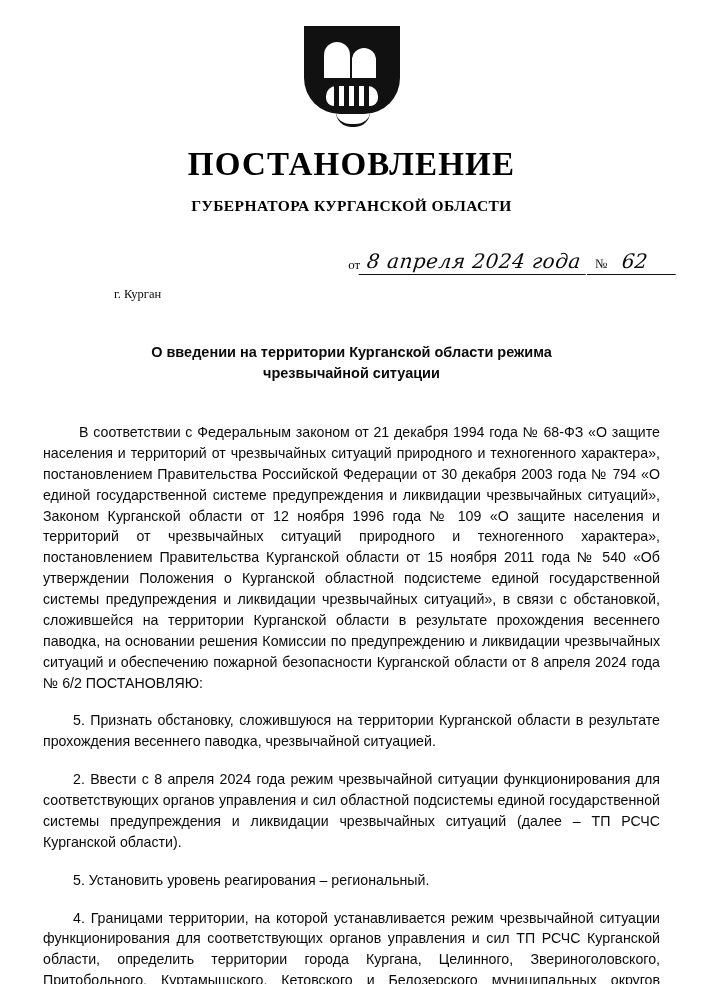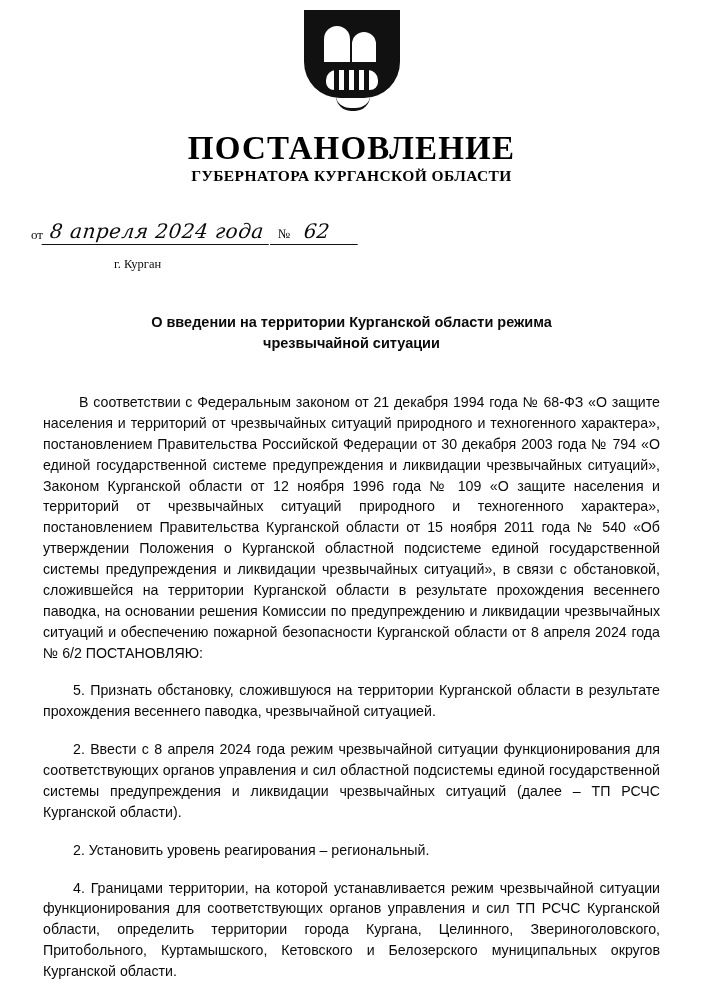--- a/index.html
+++ b/index.html
@@ -12,21 +12,21 @@
     height: 984px;
     font-family: "Liberation Sans", sans-serif;
     color: #0a0a0a;
     overflow: hidden;
     position: relative;
   }
   .page {
     width: 703px;
     height: 980px;
     box-sizing: border-box;
-    padding: 0 26px;
+    padding: 16px 26px;
     position: relative;
   }
 
   
   .emblem-wrap {
     display: flex;
     justify-content: center;
     padding-top: 10px;
   }
   .emblem {
@@ -97,30 +97,32 @@
     letter-spacing: 1.2px;
     margin-top: 16px;
     color: #000;
   }
   .doc-subtitle {
     text-align: center;
     font-family: "Liberation Serif", serif;
     font-weight: bold;
     font-size: 15.5px;
     letter-spacing: 0.4px;
+    margin-top: 14px;
     color: #000;
   }
 
   
   .datenum {
     margin-top: 34px;
     padding-left: 5px;
     display: flex;
     align-items: flex-end;
     font-size: 13px;
+    justify-content: flex-end;
   }
   .lbl-ot {
     font-family: "Liberation Serif", serif;
     font-size: 13px;
     padding-bottom: 2px;
   }
   .hand {
     font-family: "DejaVu Serif", serif;
     font-style: italic;
     font-size: 20px;
@@ -211,17 +213,17 @@
 
   <div class="heading">
     <div>О введении на территории Курганской области режима</div>
     <div>чрезвычайной ситуации</div>
   </div>
 
   <div class="body-text">
     <p>В соответствии с Федеральным законом от 21 декабря 1994 года № 68-ФЗ «О защите населения и территорий от чрезвычайных ситуаций природного и техногенного характера», постановлением Правительства Российской Федерации от 30 декабря 2003 года № 794 «О единой государственной системе предупреждения и ликвидации чрезвычайных ситуаций», Законом Курганской области от 12 ноября 1996 года № 109 «О защите населения и территорий от чрезвычайных ситуаций природного и техногенного характера», постановлением Правительства Курганской области от 15 ноября 2011 года № 540 «Об утверждении Положения о Курганской областной подсистеме единой государственной системы предупреждения и ликвидации чрезвычайных ситуаций», в связи с обстановкой, сложившейся на территории Курганской области в результате прохождения весеннего паводка, на основании решения Комиссии по предупреждению и ликвидации чрезвычайных ситуаций и обеспечению пожарной безопасности Курганской области от 8 апреля 2024 года № 6/2 ПОСТАНОВЛЯЮ:</p>
     <p class="cont">5. Признать обстановку, сложившуюся на территории Курганской области в результате прохождения весеннего паводка, чрезвычайной ситуацией.</p>
     <p class="cont">2. Ввести с 8 апреля 2024 года режим чрезвычайной ситуации функционирования для соответствующих органов управления и сил областной подсистемы единой государственной системы предупреждения и ликвидации чрезвычайных ситуаций (далее – ТП РСЧС Курганской области).</p>
-    <p class="cont">2. Установить уровень реагирования – региональный.</p>
+    <p class="cont">5. Установить уровень реагирования – региональный.</p>
     <p class="cont">4. Границами территории, на которой устанавливается режим чрезвычайной ситуации функционирования для соответствующих органов управления и сил ТП РСЧС Курганской области, определить территории города Кургана, Целинного, Звериноголовского, Притобольного, Куртамышского, Кетовского и Белозерского муниципальных округов Курганской области.</p>
   </div>
 
 </div>
 
 </body></html>

